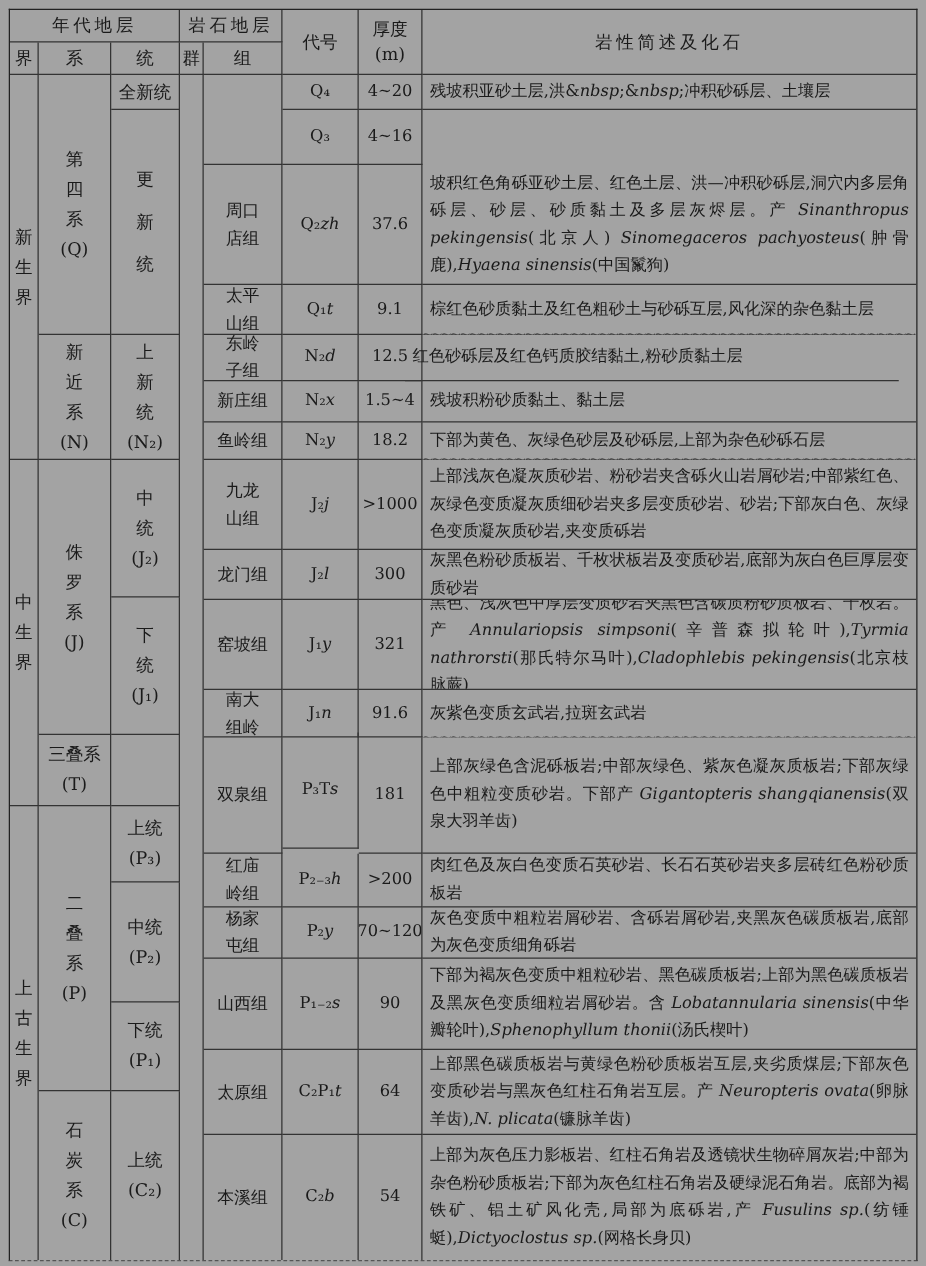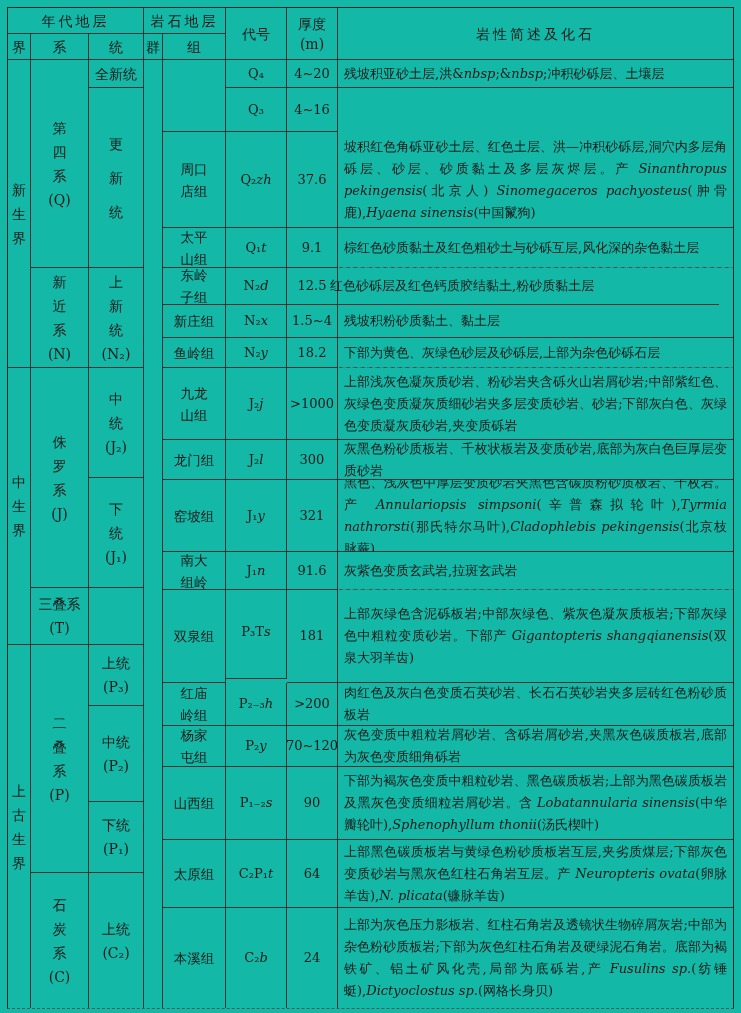--- a/index.html
+++ b/index.html
@@ -1,17 +1,17 @@
 <!DOCTYPE html>
 <html><head>
 <meta charset="utf-8">
 <style>
   html,body{margin:0;padding:0;background:#fff;}
   body{font-family:"DejaVu Serif","Liberation Serif",serif;color:#1a1a1a;}
-  #page{position:relative;width:741px;height:1013px;background:#14b8a6;overflow:hidden;}
+  #page{position:relative;width:741px;height:1013px;background:#a3a3a3;overflow:hidden;}
   #tbl{position:absolute;left:7px;top:7px;width:725px;height:1000px;
        border:1px solid #222;border-bottom:1px dashed #555;box-sizing:content-box;}
   .cell{position:absolute;box-sizing:border-box;border-right:1px solid #333;border-bottom:1px solid #333;
         display:flex;align-items:center;justify-content:center;text-align:center;
         font-size:14px;line-height:20px;overflow:hidden;}
   .hd{font-size:14px;letter-spacing:3px;}
   .hd2{font-size:14px;}
   .v{white-space:pre-line;line-height:24px;letter-spacing:0;}
   .fm{white-space:pre-line;line-height:22px;font-size:13.5px;}
   .code{font-size:13px;}
@@ -240,21 +240,21 @@
   <div class="cell thick" style="left:279px;top:718px;width:51px;height:41px">
         <span>70~120</span>
       </div>
   <div class="cell thick" style="left:279px;top:759px;width:51px;height:73px">
         <span>90</span>
       </div>
   <div class="cell thick" style="left:279px;top:832px;width:51px;height:68px">
         <span>64</span>
       </div>
   <div class="cell thick nbb" style="left:279px;top:900px;width:51px;height:100px">
-        <span>24</span>
+        <span>54</span>
       </div>
 
   <div class="cell desc" style="left:330px;top:52px;width:395px;height:28px">
         <span>残坡积亚砂土层,洪&amp;<i>nbsp</i>;&amp;<i>nbsp</i>;冲积砂砾层、土壤层</span>
       </div>
   <div class="cell desc" style="left:330px;top:124px;width:395px;height:96px">
         <span>坡积红色角砾亚砂土层、红色土层、洪—冲积砂砾层,洞穴内多层角砾层、砂层、砂质黏土及多层灰烬层。产 <i>Sinanthropus pekingensis</i>(北京人) <i>Sinomegaceros pachyosteus</i>(肿骨鹿),<i>Hyaena sinensis</i>(中国鬣狗)</span>
       </div>
   <div class="cell desc nbb" style="left:330px;top:220px;width:395px;height:40px">
         <span>棕红色砂质黏土及红色粗砂土与砂砾互层,风化深的杂色黏土层</span>

